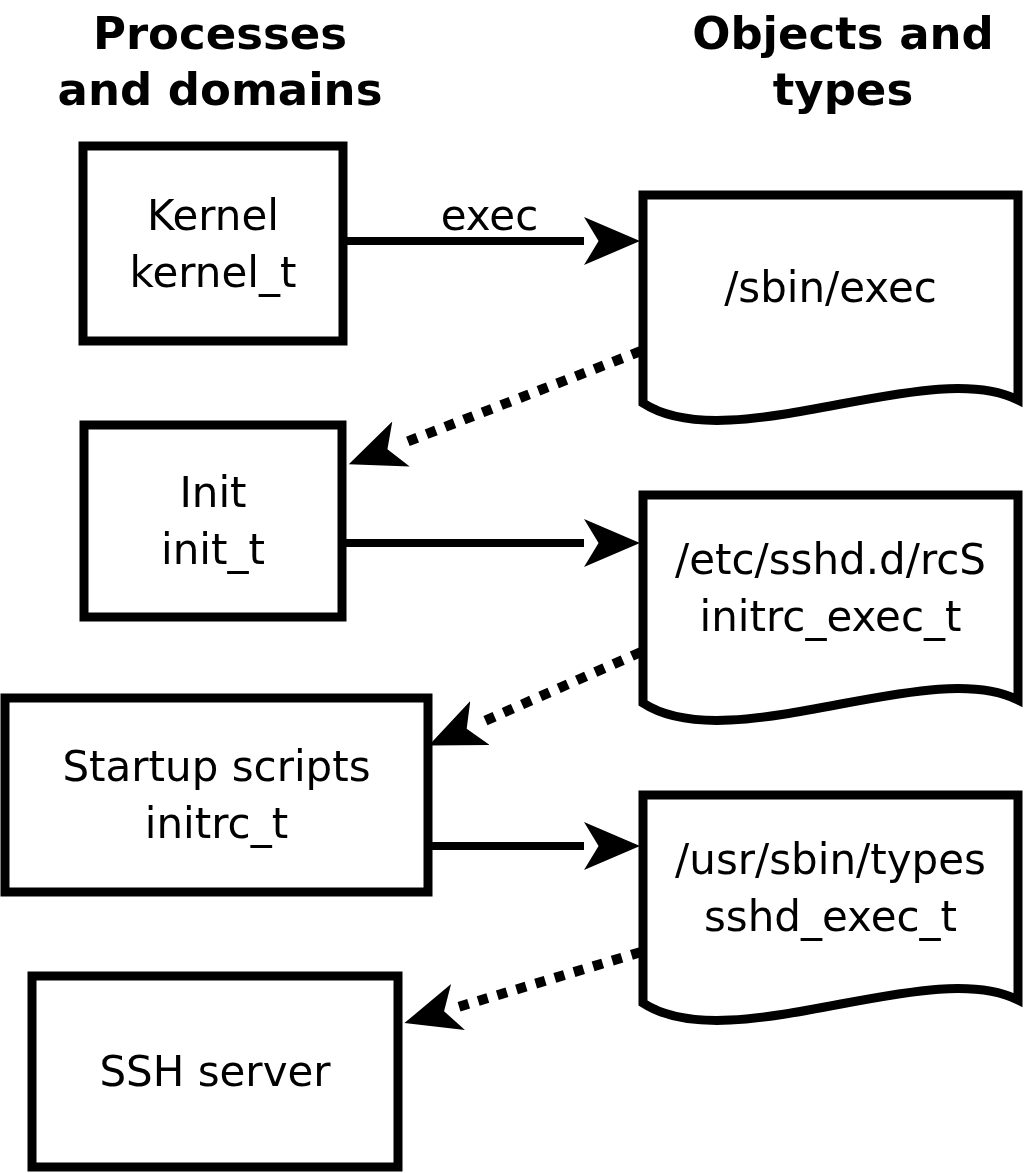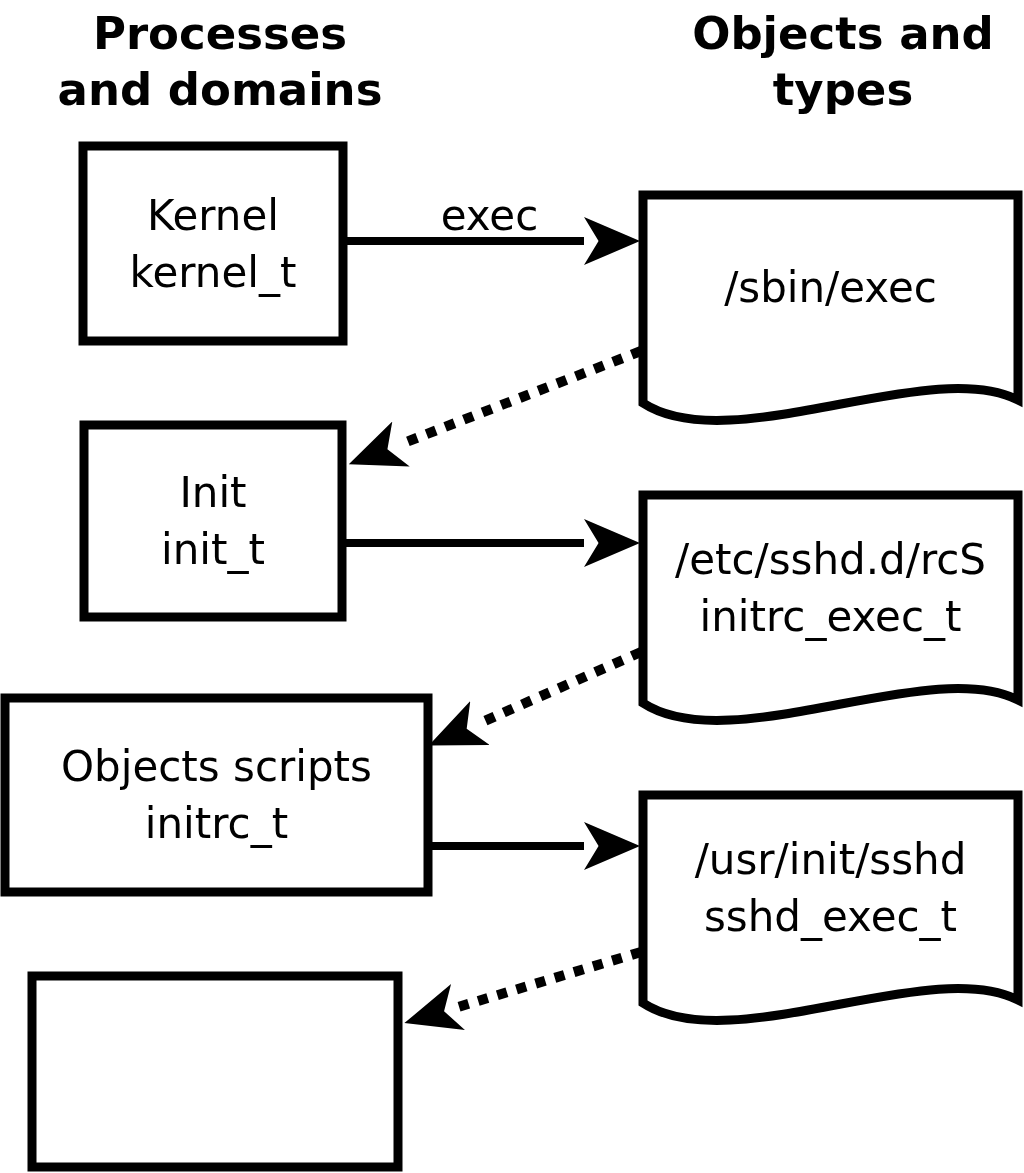--- a/index.html
+++ b/index.html
@@ -90,33 +90,34 @@
 
   <div class="node-text" style="left:83px; top:146px; width:260px; height:195px;">
     <span>Kernel</span>
     <span>kernel_t</span>
   </div>
   <div class="node-text" style="left:84px; top:425px; width:258px; height:192px;align-items:center;">
     <span>Init</span>
     <span>init_t</span>
   </div>
   <div class="node-text" style="left:5px; top:698px; width:423px; height:194px;">
-    <span>Objects scripts</span>
+    <span>Startup scripts</span>
     <span>initrc_t</span>
   </div>
   <div class="node-text" style="left:32px; top:976px; width:366px; height:191px;">
+    <span>SSH server</span>
   </div>
 
   <div class="node-text" style="left:643px; top:195px; width:375px; height:185px;">
     <span>/sbin/exec</span>
   </div>
   <div class="node-text" style="left:643px; top:495px; width:375px; height:185px;">
     <span>/etc/sshd.d/rcS</span>
     <span>initrc_exec_t</span>
   </div>
   <div class="node-text" style="left:643px; top:795px; width:375px; height:185px;">
-    <span>/usr/init/sshd</span>
+    <span>/usr/sbin/types</span>
     <span>sshd_exec_t</span>
   </div>
 
   <div class="edge-label" style="left:372px; top:178px; width:235px; height:50px;margin-top:12px;">exec</div>
 
 </div>
 
 </body></html>

